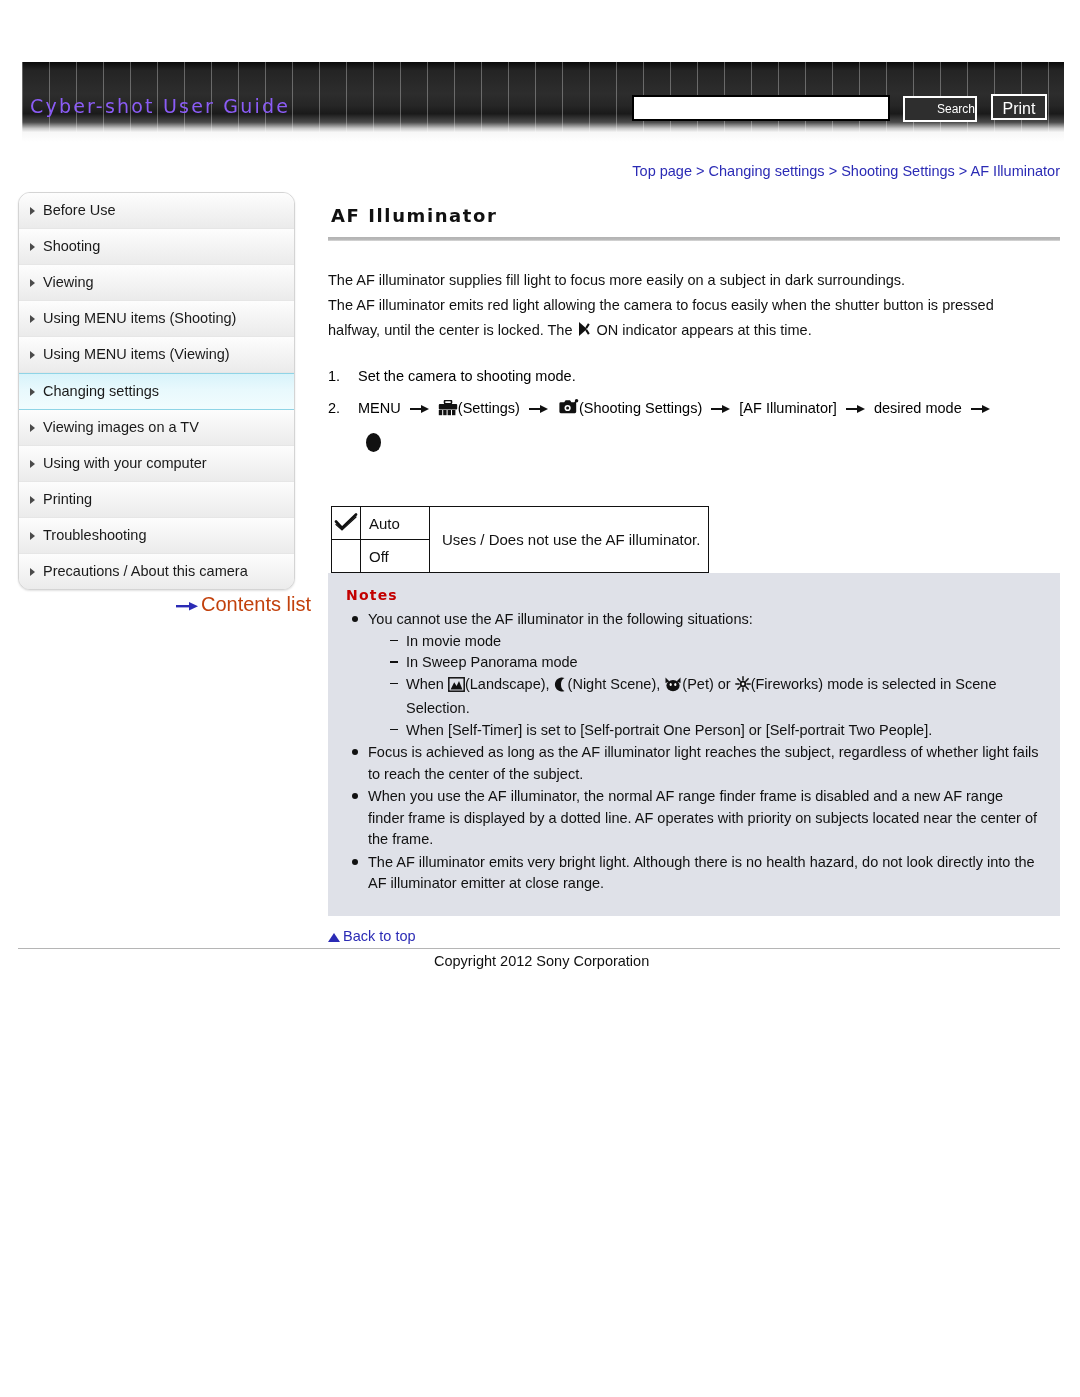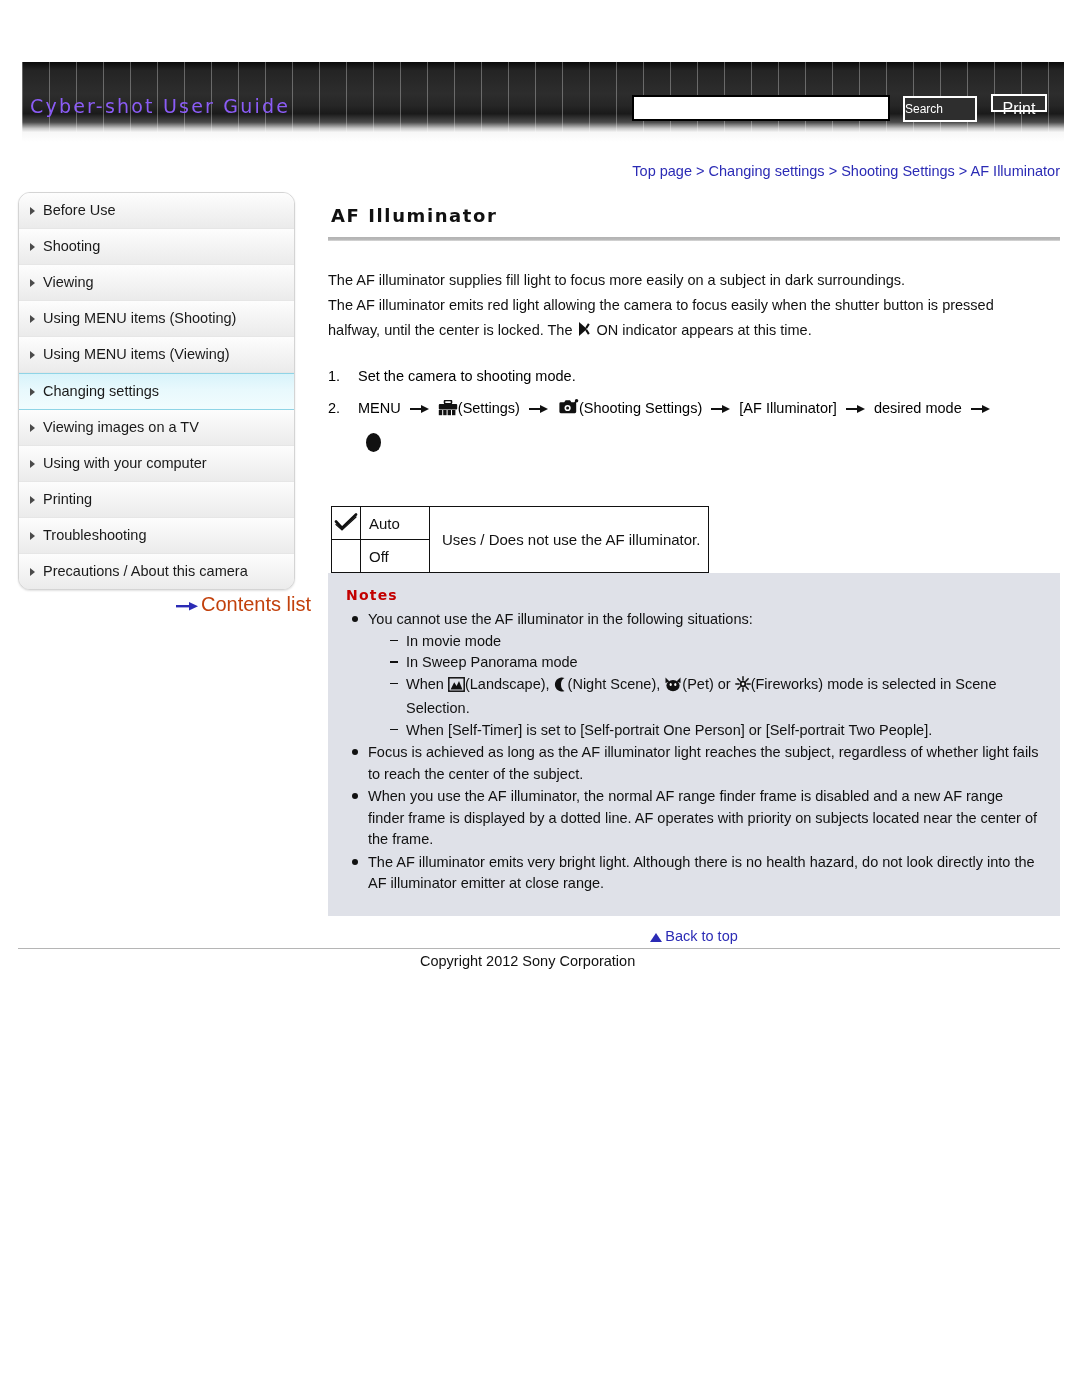--- a/index.html
+++ b/index.html
@@ -68,28 +68,28 @@
     position: absolute;
     left: 903px; top: 96px;
     width: 74px; height: 26px;
     background: #2e2e2e;
     border: 2px solid #ffffff;
     box-sizing: border-box;
     color: #ffffff;
     font-size: 12px;
     font-family: "Liberation Sans", sans-serif;
     line-height: 22px;
-    text-align: left;
+    text-align: right;
     cursor: pointer;
     padding: 0;
   }
   .print-button {
     position: absolute;
     left: 991px; top: 94px;
-    width: 56px; height: 18px;
+    width: 56px; height: 26px;
     background: #2e2e2e;
     border: 2px solid #ffffff;
     box-sizing: border-box;
     color: #ffffff;
     font-size: 16px;
     font-family: "Liberation Sans", sans-serif;
     line-height: 26px;
     text-align: center;
     cursor: pointer;
     padding: 0;
@@ -283,21 +283,21 @@
   .sub-li > .dash-bullet {
     position: absolute;
     left: 2px; top: 9px;
     width: 8px; height: 1.8px;
     background: #111;
   }
   .sub-list { margin-left: 20px; }
 
   
   .back-to-top {
-    text-align: center;
+    text-align: left;
     margin-top: 12px;
     font-size: 14.5px;
     color: #2b2bb5;
     cursor: pointer;
   }
   .tri-up-icon {
     display: inline-block;
     width: 0; height: 0;
     border-left: 6px solid transparent;
     border-right: 6px solid transparent;
@@ -308,21 +308,21 @@
   .footer-rule {
     position: absolute;
     left: 18px;
     top: 948px;
     width: 1042px;
     height: 1px;
     background: #b5b5b5;
   }
   .copyright {
     position: absolute;
-    left: 420px;
+    left: 434px;
     top: 953px;
     font-size: 14.5px;
     color: #111;
     white-space: nowrap;
   }
 </style>
 </head>
 <body>
 
 <div class="header-wrap">

